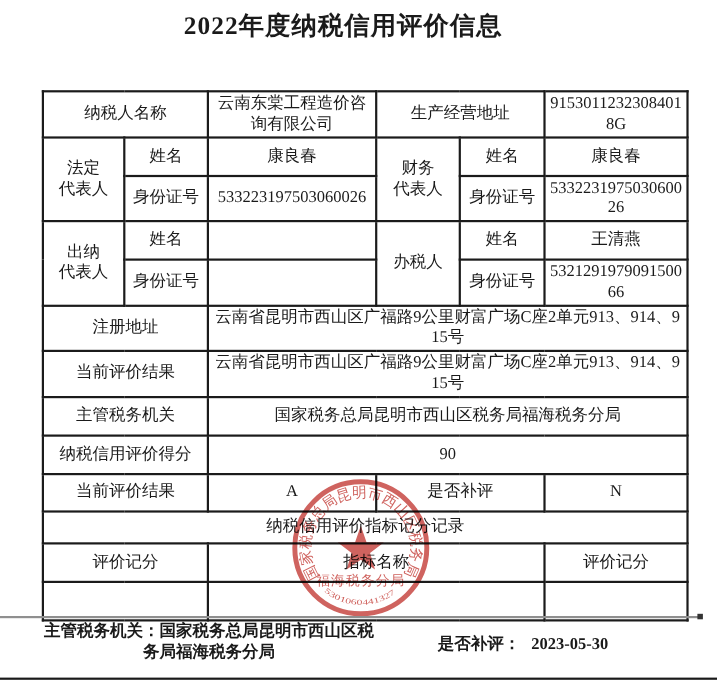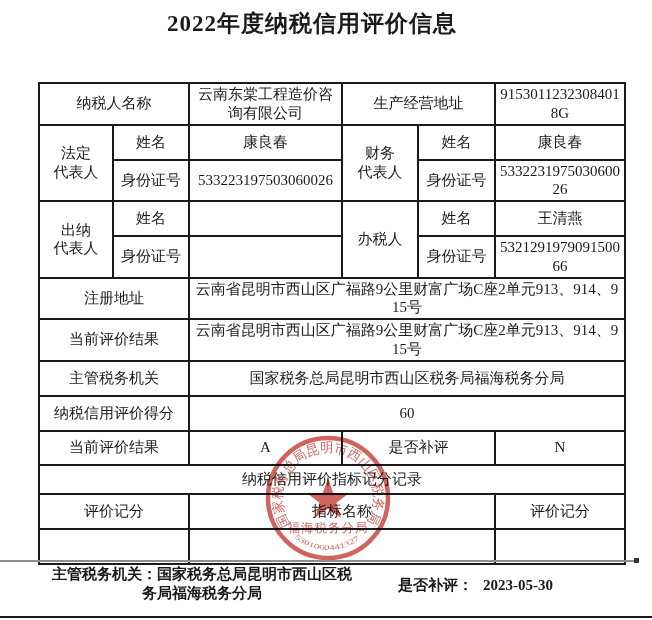--- a/index.html
+++ b/index.html
@@ -27,21 +27,21 @@
   tr.r35{height:35px}
   tr.r42{height:32px}
   tr.r34{height:34px}
   tr.r32{height:29px}
   .stamp{
     position:absolute;left:258px;top:428px;width:140px;height:140px;
     opacity:.82;mix-blend-mode:multiply;pointer-events:none;
   }
   .stamp text{font-family:"Liberation Serif","DejaVu Serif",serif;}
   .footer-left{
-    position:absolute;left:52px;top:565px;width:300px;
+    position:absolute;left:40px;top:565px;width:300px;
     text-align:center;font-size:15px;font-weight:bold;line-height:19px;
   }
   .footer-right{
     position:absolute;left:398px;top:576px;
     font-size:15px;font-weight:bold;white-space:nowrap;
   }
   .footer-right .date{margin-left:10px;font-family:Liberation Serif, serif;}
   .divider-line{
     position:absolute;left:0;top:560px;width:638px;height:2px;background:#8f8f8f;
   }
@@ -111,21 +111,21 @@
     <tr class="r42">
       <td colspan="2">当前评价结果</td>
       <td colspan="4">云南省昆明市西山区广福路9公里财富广场C座2单元913、914、915号</td>
     </tr>
     <tr class="r35">
       <td colspan="2">主管税务机关</td>
       <td colspan="4">国家税务总局昆明市西山区税务局福海税务分局</td>
     </tr>
     <tr class="r35">
       <td colspan="2">纳税信用评价得分</td>
-      <td colspan="4">60</td>
+      <td colspan="4">90</td>
     </tr>
     <tr class="r34">
       <td colspan="2">当前评价结果</td>
       <td>A</td>
       <td colspan="2">是否补评</td>
       <td>N</td>
     </tr>
     <tr class="r32">
       <td colspan="6">纳税信用评价指标记分记录</td>
     </tr>

